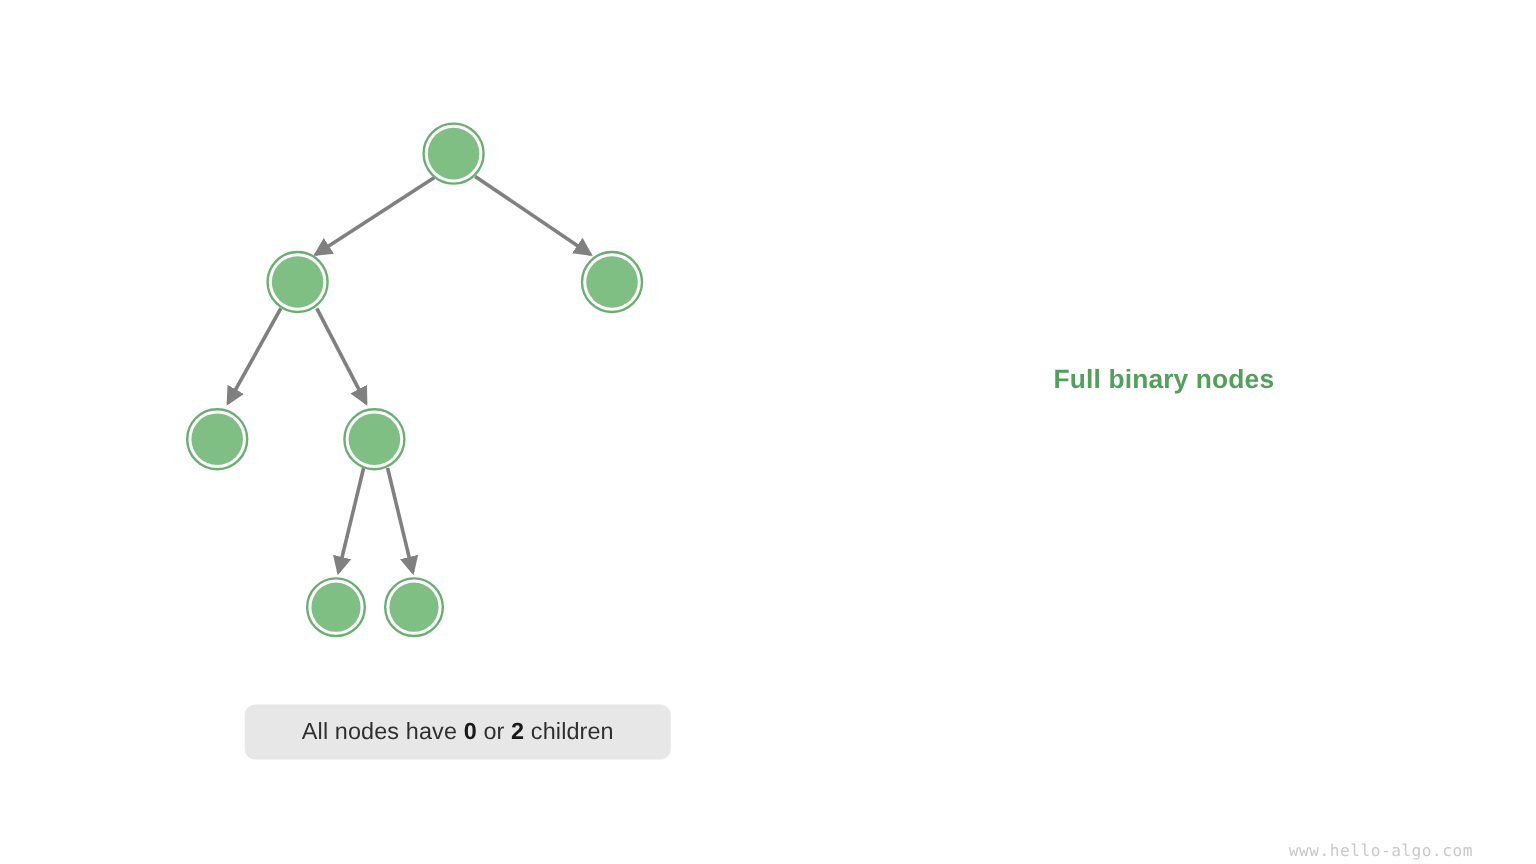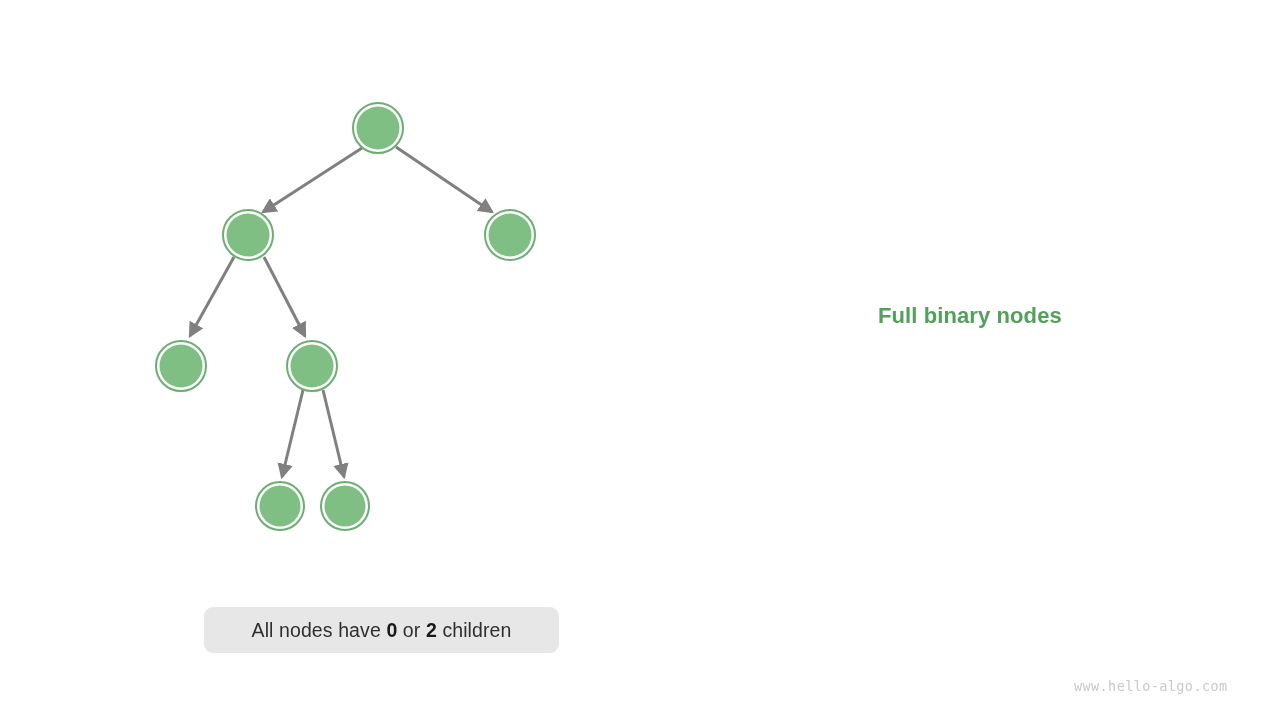--- a/index.html
+++ b/index.html
@@ -56,39 +56,38 @@
     position: absolute;
     left: 204px;
     top: 587px;
     width: 355px;
     height: 46px;
     background: #e7e7e7;
     border-radius: 9px;
     display: flex;
     align-items: center;
     justify-content: center;
-    margin-top: 20px;
   }
   #caption-text {
     font-family: "Liberation Sans", sans-serif;
     font-size: 19.5px;
     color: #2f2f2f;
     white-space: nowrap;
     letter-spacing: 0.1px;
   }
   #caption-text b {
     font-weight: bold;
     color: #191919;
   }
 
   
   #watermark {
     position: absolute;
     left: 1074px;
-    top: 678px;
+    top: 701px;
     font-family: "DejaVu Sans Mono", "Liberation Mono", monospace;
     font-size: 13.5px;
     color: #c9c9c9;
     letter-spacing: 0.4px;
     white-space: nowrap;
   }
 </style>
 </head>
 <body>
 

